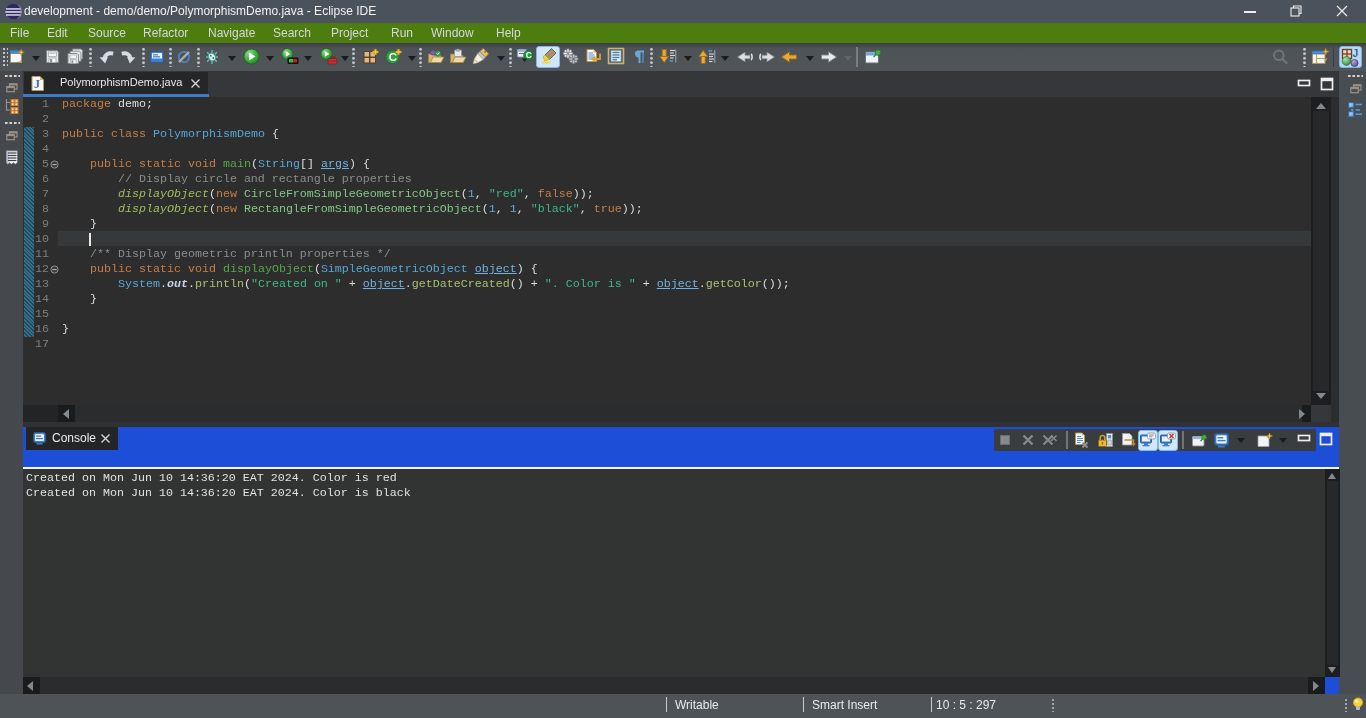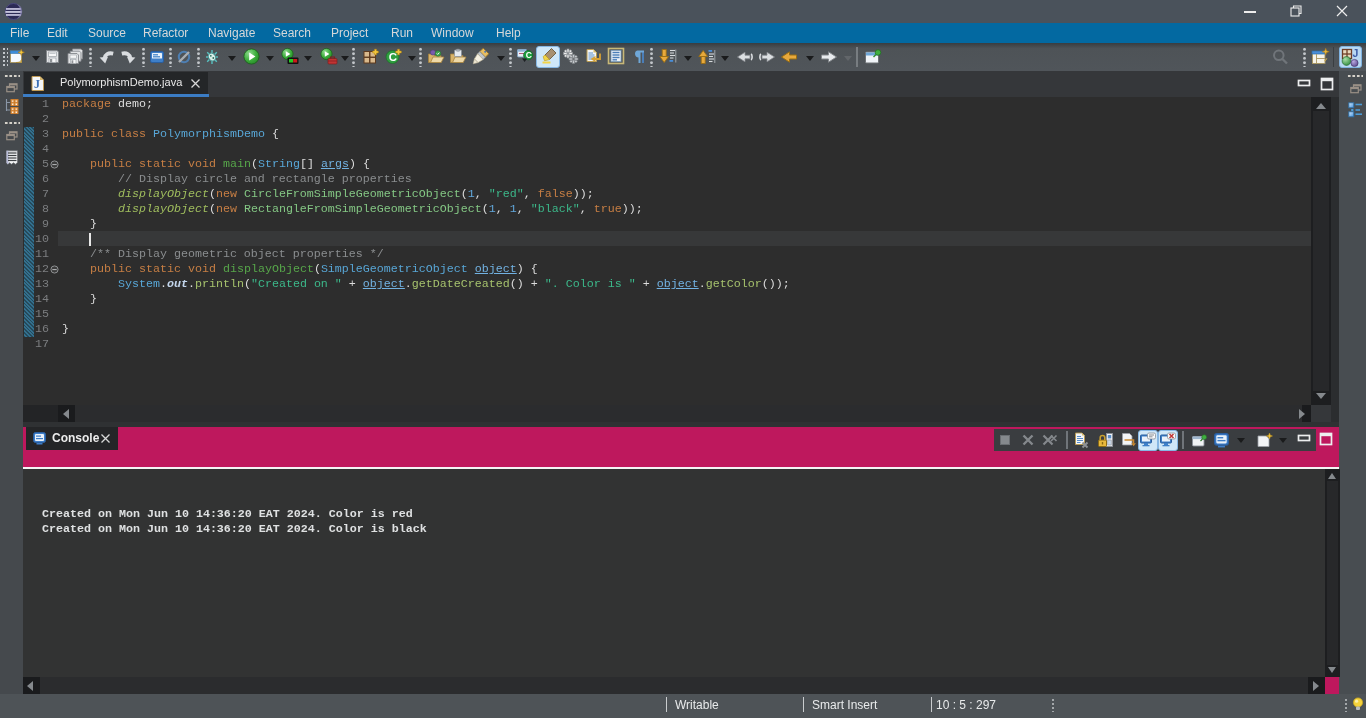--- a/index.html
+++ b/index.html
@@ -3,21 +3,21 @@
 <meta charset="utf-8">
 <style>
 * { margin:0; padding:0; box-sizing:border-box; }
 html,body { width:1366px; height:718px; overflow:hidden; background:#2F3133; }
 body { font-family:"Liberation Sans", sans-serif; position:relative; }
 .abs { position:absolute; }
 
 #titlebar { position:absolute; left:0; top:0; width:1366px; height:23px; background:#4A525B; }
 #title-text { position:absolute; left:24px; top:4px; font-size:12px; color:#F2F2F2; }
 
-#menubar { position:absolute; left:0; top:23px; width:1366px; height:20px; background:#0369a1; color:#D6D8D9; font-size:12px; }
+#menubar { position:absolute; left:0; top:23px; width:1366px; height:20px; background:#4d7c0f; color:#D6D8D9; font-size:12px; }
 #menubar span { position:absolute; top:3px; }
 
 #toolbar { position:absolute; left:0; top:43px; width:1366px; height:28px; background:linear-gradient(#393D40,#4E5357 20%,#50555A); }
 
 #lefttrim { position:absolute; left:0; top:71px; width:23px; height:623px; background:#45494D; }
 #righttrim { position:absolute; left:1339px; top:71px; width:27px; height:623px; background:#484D51; }
 
 #editor { position:absolute; left:23px; top:71px; width:1316px; height:351px; background:#35373A; }
 #tab { position:absolute; left:1px; top:1px; width:184px; height:23px; background:#242628; }
 #tabline { position:absolute; left:0; top:23px; width:186px; height:3px; background:#3B7CC4; }
@@ -34,25 +34,25 @@
 .pa { color:#72B2E2;text-decoration:underline; }
 .n  { color:#62A8DC; }
 .s  { color:#3CB88A; }
 .mi { color:#A6C26D; }
 .ct { color:#84C784; }
 .si { color:#A0BE5E; font-style:italic; }
 .fld{ color:#C3D6EC; font-weight:bold; font-style:italic;text-align:center; }
 .c  { color:#8A8D8F; }
 #code, #gutter { color-scheme:dark; }
 
-#console { position:absolute; left:23px; top:427px; width:1316px; height:267px; background:#be185d;font-weight:bold; }
+#console { position:absolute; left:23px; top:427px; width:1316px; height:267px; background:#1d4ed8; }
 #ctab { position:absolute; left:3px; top:0; width:92px; height:23px; background:#242527; }
 #cterm { position:absolute; left:2px; top:26px; font-size:11.8px; color:#C0C3C5; white-space:pre; }
 #cwhiteline { position:absolute; left:0; top:40px; width:1316px; height:2px; background:#F4F4F4; }
-#cout { position:absolute; left:19px; top:44px; color:#DFE1E2;margin-top:36px; }
+#cout { position:absolute; left:3px; top:44px; color:#DFE1E2; }
 #ctextbg { position:absolute; left:0; top:42px; width:1316px; height:208px; background:#323333; }
 
 #statusbar { position:absolute; left:0; top:694px; width:1366px; height:24px; background:#4E5357; color:#E8EAEB; font-size:12px; }
 .sbsep { position:absolute; top:3px; width:1px; height:15px; background:#C9CCCE; }
 .dots-v { position:absolute; width:4px; background-image:radial-gradient(circle, #A3A7AA 1px, transparent 1.3px); background-size:4px 4px; }
 .tsep { position:absolute; top:4px; width:3px; height:20px; background-image:radial-gradient(circle, #C2C6CA 1.2px, transparent 1.5px); background-size:3px 4.5px; }
 .darr { position:absolute; width:0; height:0; border-left:4.5px solid transparent; border-right:4.5px solid transparent; border-top:5px solid #1A1B1C; }
 svg { position:absolute; overflow:visible; }
 </style>
 </head>
@@ -60,20 +60,21 @@
 
 <div id="titlebar">
   <svg width="17" height="17" style="left:5px; top:3px;" viewBox="0 0 17 17">
     <circle cx="8.5" cy="8.5" r="8" fill="#2C2A55"></circle>
     <circle cx="8.5" cy="8.5" r="8" fill="none" stroke="#4B4880" stroke-width="1"></circle>
     <rect x="1" y="5.1" width="15" height="1.7" fill="#C9C6E2"></rect>
     <rect x="0.4" y="8.1" width="16.2" height="1.7" fill="#D6D4EA"></rect>
     <rect x="1" y="11.1" width="15" height="1.7" fill="#C9C6E2"></rect>
     <path d="M12 1 A8 8 0 0 1 12 16 A10.5 10.5 0 0 0 12 1 Z" fill="#8A87B0" opacity="0.55"></path>
   </svg>
+  <div id="title-text">development - demo/demo/PolymorphismDemo.java - Eclipse IDE</div>
 
   <div class="abs" style="left:1244px;top:11px;width:12px;height:1.5px;background:#EDEDED;"></div>
   <svg width="12" height="12" style="left:1290px;top:5px;" viewBox="0 0 12 12">
       <rect x="1" y="3" width="8" height="8" fill="none" stroke="#EDEDED" stroke-width="1.1"></rect>
       <path d="M3.5 3 V1 H11 V8.5 H9" fill="none" stroke="#EDEDED" stroke-width="1.1"></path>
     </svg>
   <svg width="12" height="12" style="left:1336px;top:5px;" viewBox="0 0 12 12">
       <path d="M1 1 L11 11 M11 1 L1 11" stroke="#EDEDED" stroke-width="1.2"></path>
     </svg>
 </div>
@@ -503,21 +504,21 @@
     <pre id="code"><span class="k">package</span> demo;
 
 <span class="k">public</span> <span class="k">class</span> <span class="ty">PolymorphismDemo</span> {
 
     <span class="k">public</span> <span class="k">static</span> <span class="k">void</span> <span class="md">main</span>(<span class="ty">String</span>[] <span class="pa">args</span>) {
         <span class="c">// Display circle and rectangle properties</span>
         <span class="si">displayObject</span>(<span class="k">new</span> <span class="ct">CircleFromSimpleGeometricObject</span>(<span class="n">1</span>, <span class="s">"red"</span>, <span class="k">false</span>));
         <span class="si">displayObject</span>(<span class="k">new</span> <span class="ct">RectangleFromSimpleGeometricObject</span>(<span class="n">1</span>, <span class="n">1</span>, <span class="s">"black"</span>, <span class="k">true</span>));
     }
 
-    <span class="c">/** Display geometric object properties */</span>
+    <span class="c">/** Display geometric println properties */</span>
     <span class="k">public</span> <span class="k">static</span> <span class="k">void</span> <span class="md">displayObject</span>(<span class="ty">SimpleGeometricObject</span> <span class="pa">object</span>) {
         <span class="ty">System</span>.<span class="fld">out</span>.<span class="mi">println</span>(<span class="s">"Created on "</span> + <span class="pa">object</span>.<span class="mi">getDateCreated</span>() + <span class="s">". Color is "</span> + <span class="pa">object</span>.<span class="mi">getColor</span>());
     }
 
 }
 </pre>
     <div class="abs" id="cursor"></div>
     <svg width="9" height="9" style="left:27px;top:63px;" viewBox="0 0 9 9">
         <circle cx="4.5" cy="4.5" r="3.6" fill="#3B3B3B" stroke="#8F9193" stroke-width="1"></circle>
         <rect x="2.3" y="4" width="4.4" height="1.1" fill="#AAACAE"></rect>

